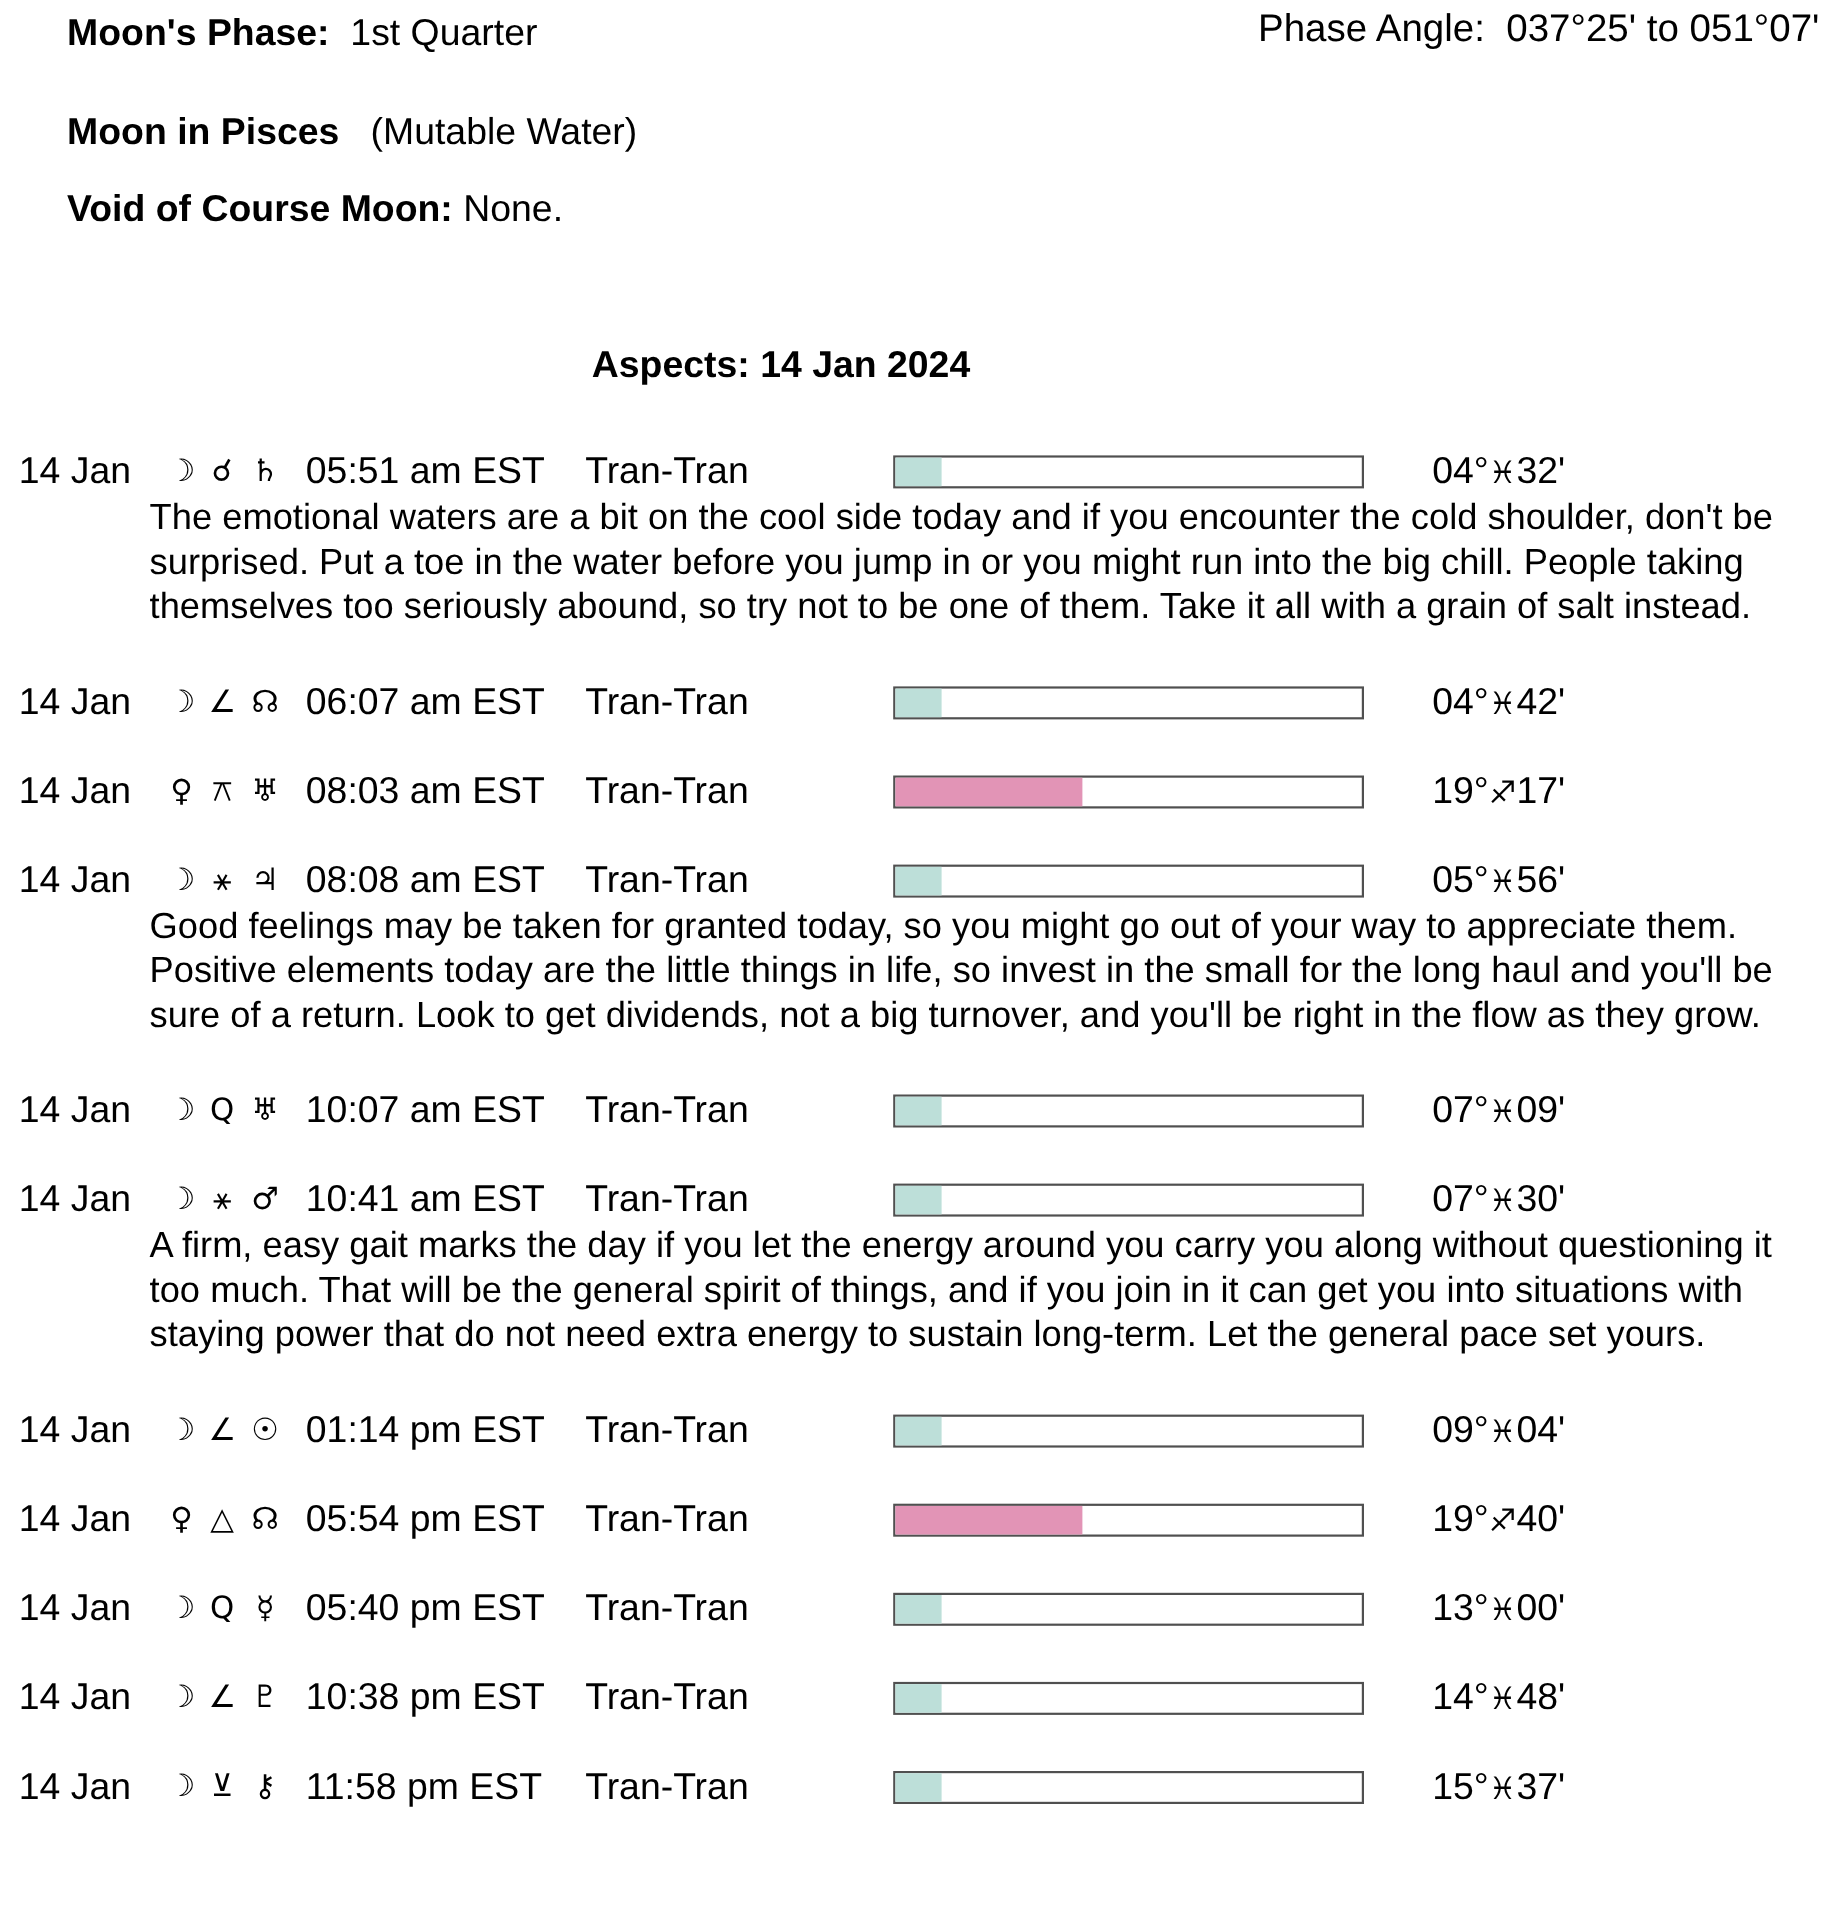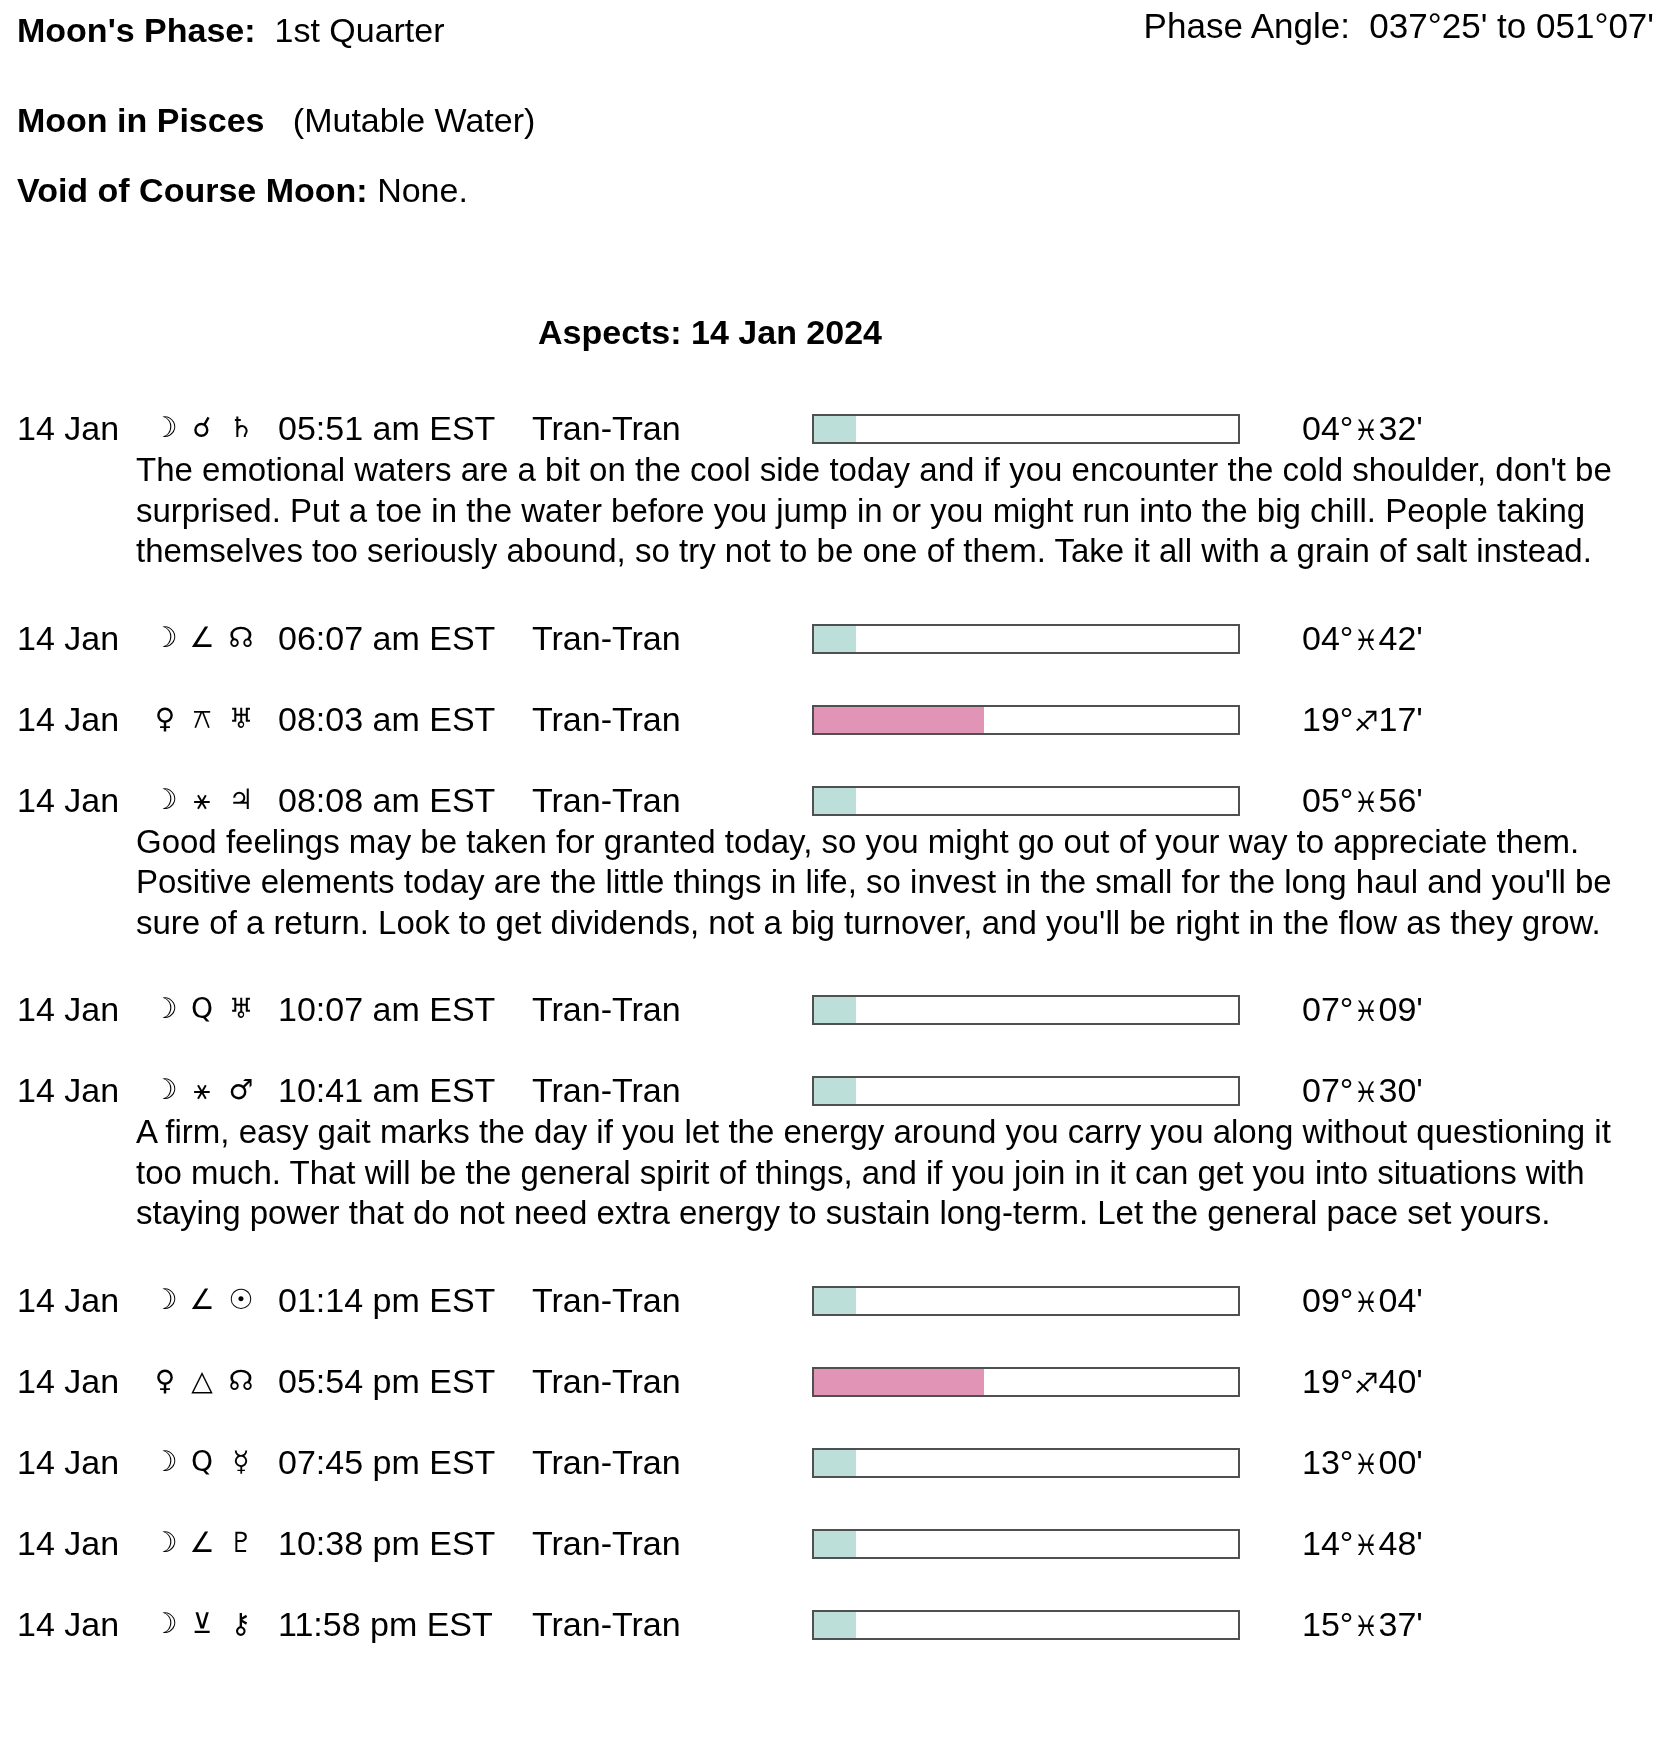--- a/index.html
+++ b/index.html
@@ -1,21 +1,21 @@
 <!DOCTYPE html>
 <html><head>
   <meta charset="utf-8">
   <style>
     html, body { margin: 0; padding: 0; background: #ffffff; }
     body {
       width: 1672px; height: 1744px; position: relative; overflow: hidden;
       font-family: "Liberation Sans", sans-serif; color: #000;
     }
     .hdr { position: absolute; left: 17px; font-size: 34px; line-height: 40px; white-space: nowrap; }
-    .hdr b { font-weight: bold; }
+    .hdr b { font-weight: bold; margin-left: 44px; }
     #phase-line { top: 10px; }
     #moon-sign-line { top: 100px; }
     #voc-line { top: 170px; }
     #phase-angle { position: absolute; top: 8px; right: 18px; font-size: 35px; line-height: 36px; white-space: nowrap; }
     #aspects-title {
       position: absolute; top: 312px; left: 0; width: 1420px; text-align: center;
       font-size: 34px; font-weight: bold; line-height: 40px;
     }
     #aspects { position: absolute; top: 370px; left: 0; width: 1672px; margin-top: 36px; }
     .aspect { position: relative; }
@@ -185,21 +185,21 @@
       <span class="c-pos"><span>19°</span><span class="sign">♐</span><span>40'</span></span>
     </div>
   <div class="gap"></div>
     </div>
     <div class="aspect">
     <div class="row">
       <span class="c-date">14 Jan</span>
       <span class="c-glyphs">
         <span class="g1">☽</span><span class="g2">Q</span><span class="g3">☿</span>
       </span>
-      <span class="c-time">07:45 pm EST</span>
+      <span class="c-time">05:40 pm EST</span>
       <span class="c-type">Tran-Tran</span>
       <div class="bar">
         <div class="bar-fill" style="width: 10%; background: rgb(189, 223, 217);"></div>
       </div>
       <span class="c-pos"><span>13°</span><span class="sign">♓</span><span>00'</span></span>
     </div>
   <div class="gap"></div>
     </div>
     <div class="aspect">
     <div class="row">

